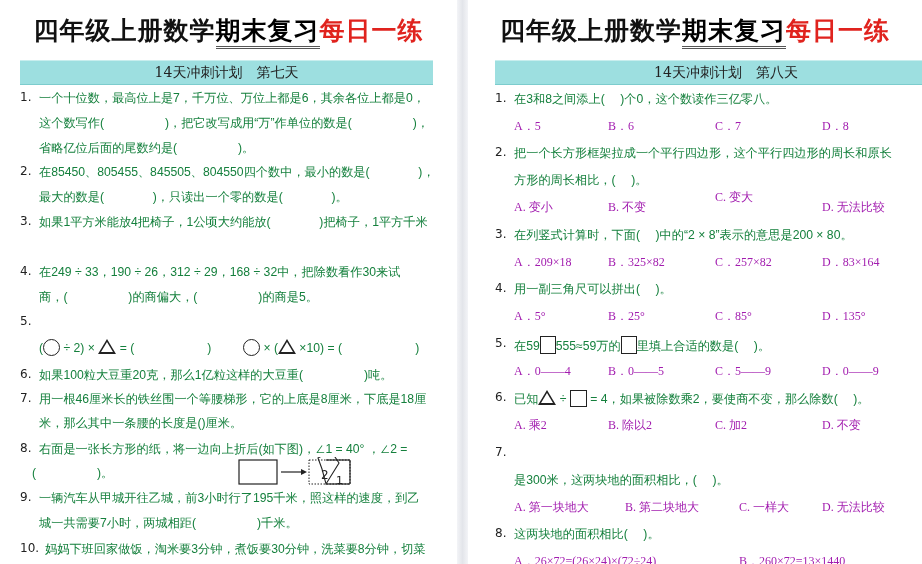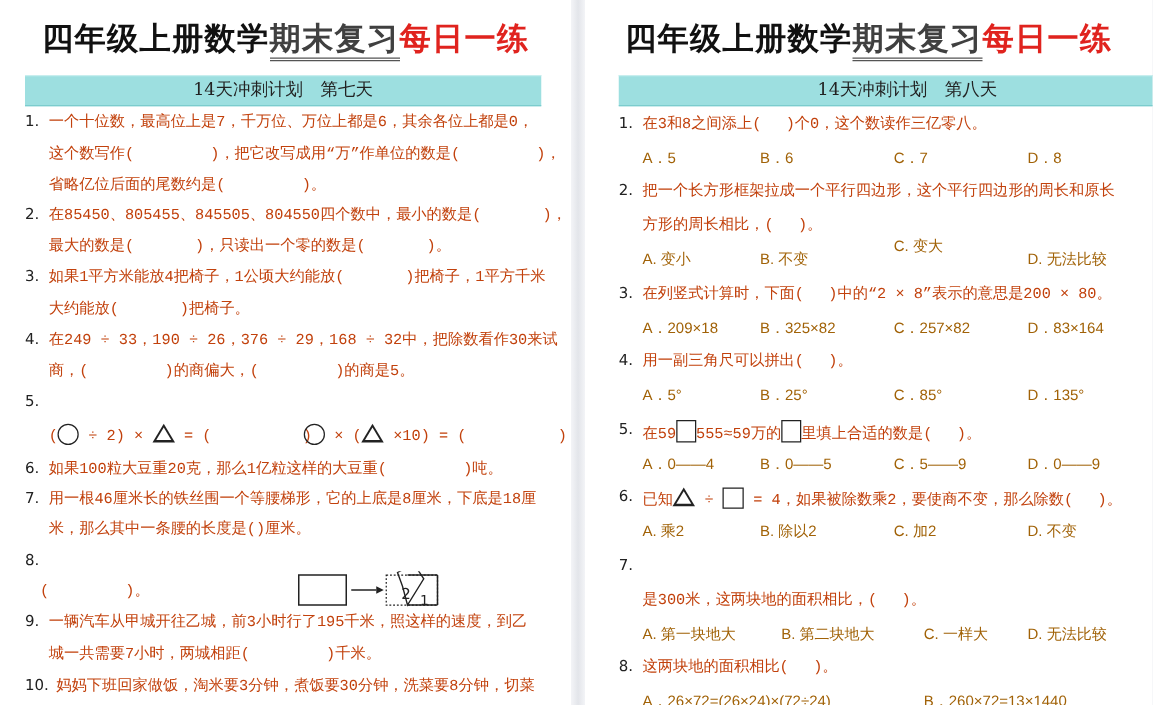--- a/index.html
+++ b/index.html
@@ -3,27 +3,27 @@
 <meta charset="utf-8">
 <style>
   html, body { margin:0; padding:0; }
   body { width:922px; height:564px; overflow:hidden; background:#eceef2; font-family:"DejaVu Sans", sans-serif; position:relative; }
   .page { position:absolute; top:0; height:564px; background:#ffffff; overflow:hidden; }
   #page-left { left:0; width:457px; }
   #page-right { left:468px; width:454px; }
   .gutter { position:absolute; left:457px; top:0; width:11px; height:564px; background:linear-gradient(to right,#f3f4f7,#e3e5ea,#f3f4f7); }
   .title { position:absolute; top:14px; left:0; right:0; text-align:center; font-family:"DejaVu Serif", serif; font-weight:bold; font-size:25px; letter-spacing:1px; white-space:nowrap; color:#111; }
   .title .red { color:#e0231e; }
-  .title .ul { color:#404040; border-bottom:3px double #555; padding-bottom:1px; }
+  .title .ul { color:#000000; border-bottom:3px double #555; padding-bottom:1px; }
   .banner { position:absolute; top:60px; height:23px; background:#9ddfe0; border-top:1px solid #c8eeee; border-bottom:1px solid #7ccccd; text-align:center; font-family:"DejaVu Serif", serif; font-size:14px; line-height:23px; color:#222; }
   #page-left .banner { left:20px; width:413px; }
   #page-right .banner { left:27px; width:462px; }
-  .q { position:absolute; font-family:Liberation Mono, monospace; font-size:12.2px; color:#c2410c; white-space:nowrap; line-height:16px; }
+  .q { position:absolute; font-family:Liberation Sans, sans-serif; font-size:12.2px; color:#15803d; white-space:nowrap; line-height:16px; }
   .num { position:absolute; font-family:"DejaVu Sans", sans-serif; font-size:12px; color:#222; }
-  .opt { position:absolute; font-family:Liberation Sans, sans-serif; font-size:12px; color:#a16207; white-space:nowrap; }
+  .opt { position:absolute; font-family:Liberation Serif, serif; font-size:12px; color:#a21caf; white-space:nowrap; }
   .shape-circle { display:inline-block; width:15px; height:15px; border:1.5px solid #222; border-radius:50%; vertical-align:-4px; }
   .shape-tri { display:inline-block; width:0; height:0; border-left:9px solid transparent; border-right:9px solid transparent; border-bottom:15px solid #222; position:relative; vertical-align:-2px; }
   .shape-tri::after { content:""; position:absolute; left:-6px; top:3px; border-left:6px solid transparent; border-right:6px solid transparent; border-bottom:10px solid #fff; }
   .shape-box { display:inline-block; width:14px; height:16px; border:1.3px solid #222; vertical-align:-4px; }
 </style>
 </head>
 <body>
 
 <div class="page" id="page-left">
   <div class="title"><span>四年级上册数学</span><span class="ul">期末复习</span><span class="red">每日一练</span></div>
@@ -33,42 +33,42 @@
   <div class="q" style="left:39px;top:90px">一个十位数，最高位上是7，千万位、万位上都是6，其余各位上都是0，</div>
   <div class="q" style="left:39px;top:115px">这个数写作(　　　　　)，把它改写成用“万”作单位的数是(　　　　　)，</div>
   <div class="q" style="left:39px;top:140px">省略亿位后面的尾数约是(　　　　　)。</div>
 
   <span class="num" style="left:20px;top:164px">2.</span>
   <div class="q" style="left:39px;top:164px">在85450、805455、845505、804550四个数中，最小的数是(　　　　)，</div>
   <div class="q" style="left:39px;top:189px">最大的数是(　　　　)，只读出一个零的数是(　　　　)。</div>
 
   <span class="num" style="left:20px;top:214px">3.</span>
   <div class="q" style="left:39px;top:214px">如果1平方米能放4把椅子，1公顷大约能放(　　　　)把椅子，1平方千米</div>
-  <div class="q" style="left:39px;top:239px">大约能放(　　　　)把椅子。</div>
 
   <span class="num" style="left:20px;top:264px">4.</span>
-  <div class="q" style="left:39px;top:264px">在249 ÷ 33，190 ÷ 26，376 ÷ 29，168 ÷ 32中，把除数看作30来试</div>
+  <div class="q" style="left:39px;top:264px">在249 ÷ 33，190 ÷ 26，312 ÷ 29，168 ÷ 32中，把除数看作30来试</div>
   <div class="q" style="left:39px;top:289px">商，(　　　　　)的商偏大，(　　　　　)的商是5。</div>
 
   <span class="num" style="left:20px;top:314px">5.</span>
   <div class="q" style="left:39px;top:339px">
     <span>(</span><span class="shape-circle"></span><span> ÷ 2) × </span><span class="shape-tri"></span><span> = (　　　　　　)</span>
   </div>
   <div class="q" style="left:243px;top:339px">
     <span class="shape-circle"></span><span> × (</span><span class="shape-tri"></span><span> ×10) = (　　　　　　)</span>
   </div>
 
   <span class="num" style="left:20px;top:367px">6.</span>
   <div class="q" style="left:39px;top:367px">如果100粒大豆重20克，那么1亿粒这样的大豆重(　　　　　)吨。</div>
 
   <span class="num" style="left:20px;top:391px">7.</span>
   <div class="q" style="left:39px;top:391px">用一根46厘米长的铁丝围一个等腰梯形，它的上底是8厘米，下底是18厘</div>
   <div class="q" style="left:39px;top:415px">米，那么其中一条腰的长度是()厘米。</div>
 
   <span class="num" style="left:20px;top:441px">8.</span>
+  <div class="q" style="left:39px;top:441px">右面是一张长方形的纸，将一边向上折后(如下图)，∠1 = 40° ，∠2 =</div>
   <div class="q" style="left:32px;top:465px">(　　　　　)。</div>
   <svg style="position:absolute;left:238px;top:457px" width="118" height="30">
     <rect x="1" y="3" width="38" height="24" fill="none" stroke="#222" stroke-width="1.2"></rect>
     <line x1="43" y1="15" x2="63" y2="15" stroke="#222" stroke-width="1.2"></line>
     <polygon points="63,12 69,15 63,18" fill="#222"></polygon>
     <rect x="71" y="3" width="41" height="24" fill="none" stroke="#222" stroke-width="1" stroke-dasharray="1.5,1.5"></rect>
     <line x1="88" y1="3" x2="112" y2="3" stroke="#222" stroke-width="1.2"></line>
     <line x1="112" y1="3" x2="112" y2="27" stroke="#222" stroke-width="1.2"></line>
     <line x1="88" y1="27" x2="112" y2="27" stroke="#222" stroke-width="1.2"></line>
     <polygon points="80,1 93,-6 101,6 88,27 84,12" fill="none" stroke="#222" stroke-width="1.1"></polygon>

